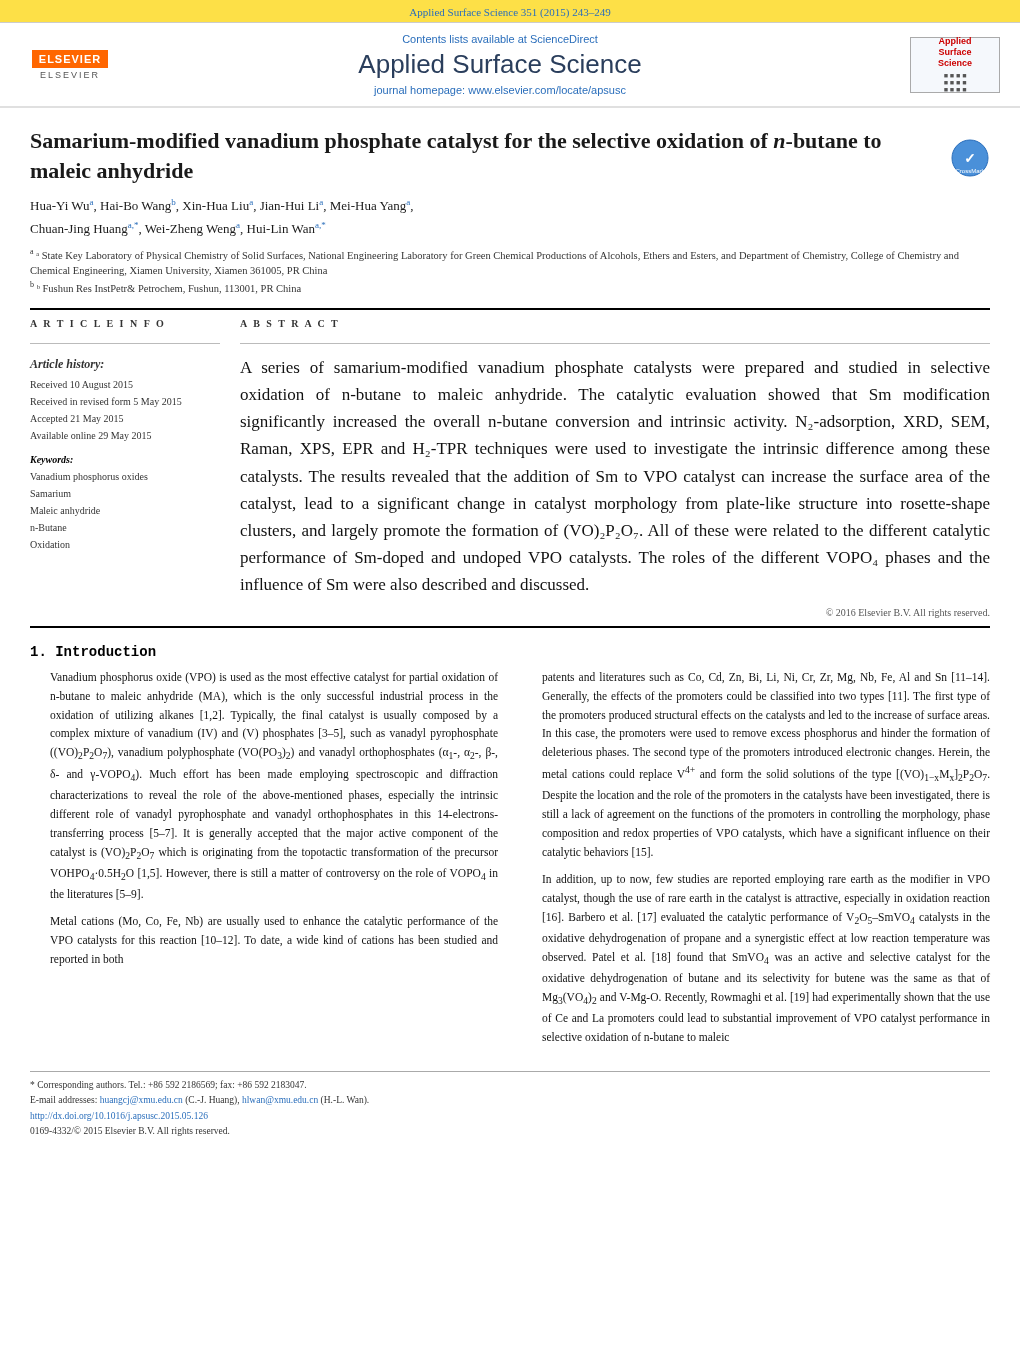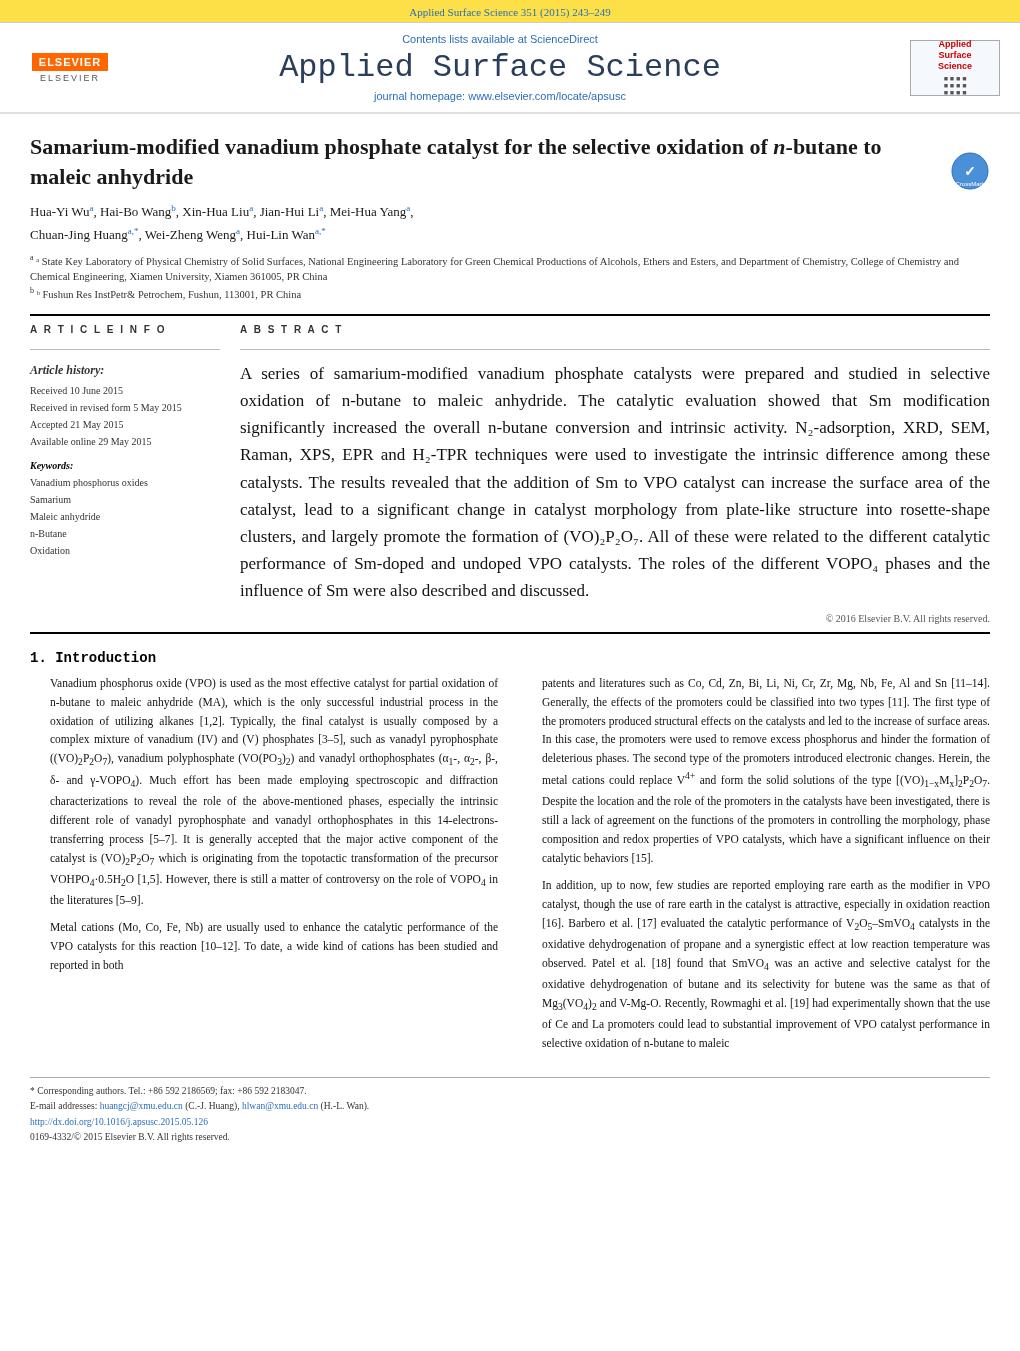--- a/index.html
+++ b/index.html
@@ -57,22 +57,22 @@
       text-align: center;
     }
     .contents-line {
       font-size: 11px;
       color: #555;
       font-family: Arial, sans-serif;
       margin-bottom: 4px;
     }
     .contents-line span { color: #2a6ebb; }
     .journal-title {
-      font-size: 32px;
-      font-family: Liberation Mono, monospace;
+      font-size: 26px;
+      font-family: Liberation Sans, sans-serif;
       color: #2a3e5c;
       font-weight: normal;
       margin-bottom: 4px;
     }
     .journal-homepage {
       font-size: 11px;
       color: #555;
       font-family: Arial, sans-serif;
     }
     .journal-homepage span { color: #2a6ebb; }
@@ -104,21 +104,21 @@
     }
 
     
     .main-content {
       padding: 18px 30px 18px 30px;
     }
 
     
     .article-title-section {
       display: flex;
-      align-items: flex-end;
+      align-items: center;
       justify-content: space-between;
       margin-bottom: 10px;
     }
     .article-title {
       font-size: 22px;
       font-weight: bold;
       font-family: 'Times New Roman', Times, serif;
       color: #1a1a1a;
       line-height: 1.35;
       flex: 1;
@@ -169,21 +169,21 @@
     .left-col {
       width: 190px;
       min-width: 190px;
     }
     .right-col {
       flex: 1;
     }
 
     
     .section-label {
-      font-family: Liberation Sans, sans-serif;
+      font-family: Liberation Serif, serif;
       font-size: 10px;
       letter-spacing: 2px;
       color: #333;
       font-weight: bold;
       margin-bottom: 14px;
       text-transform: uppercase;
     }
     .article-history {
       font-size: 10px;
       color: #333;
@@ -339,21 +339,21 @@
 
   <hr class="divider-thick">
 
   <div class="two-col">
 
     <div class="left-col">
       <div class="section-label">A R T I C L E  I N F O</div>
       <hr class="divider">
       <div class="article-history">
         <div class="subsection-title">Article history:</div>
-        <div>Received 10 June 2015</div>
+        <div>Received 10 August 2015</div>
         <div>Received in revised form 5 May 2015</div>
         <div>Accepted 21 May 2015</div>
         <div>Available online 29 May 2015</div>
       </div>
 
       <div class="keywords-section">
         <div class="kw-title">Keywords:</div>
         <div class="keywords-list">
           <div>Vanadium phosphorus oxides</div>
           <div>Samarium</div>

